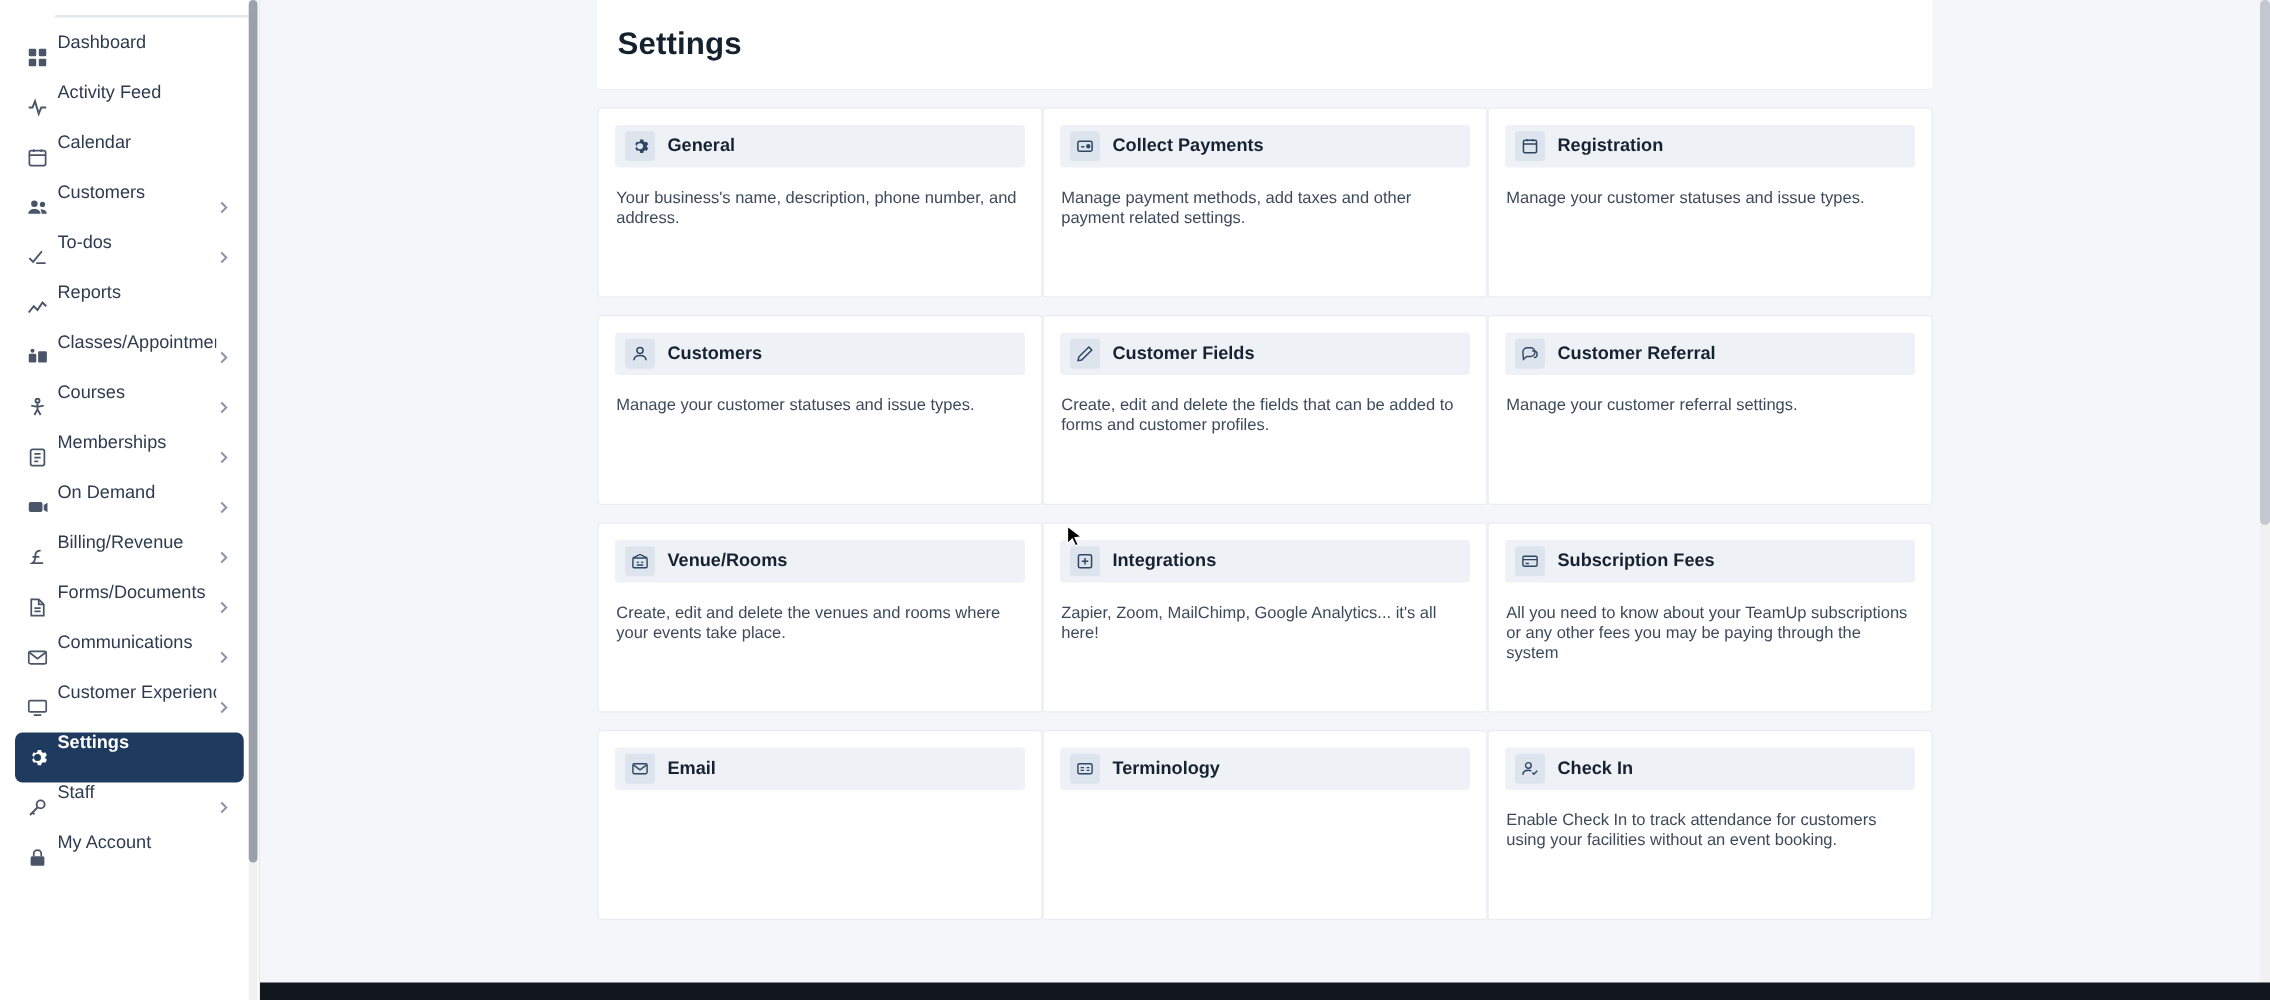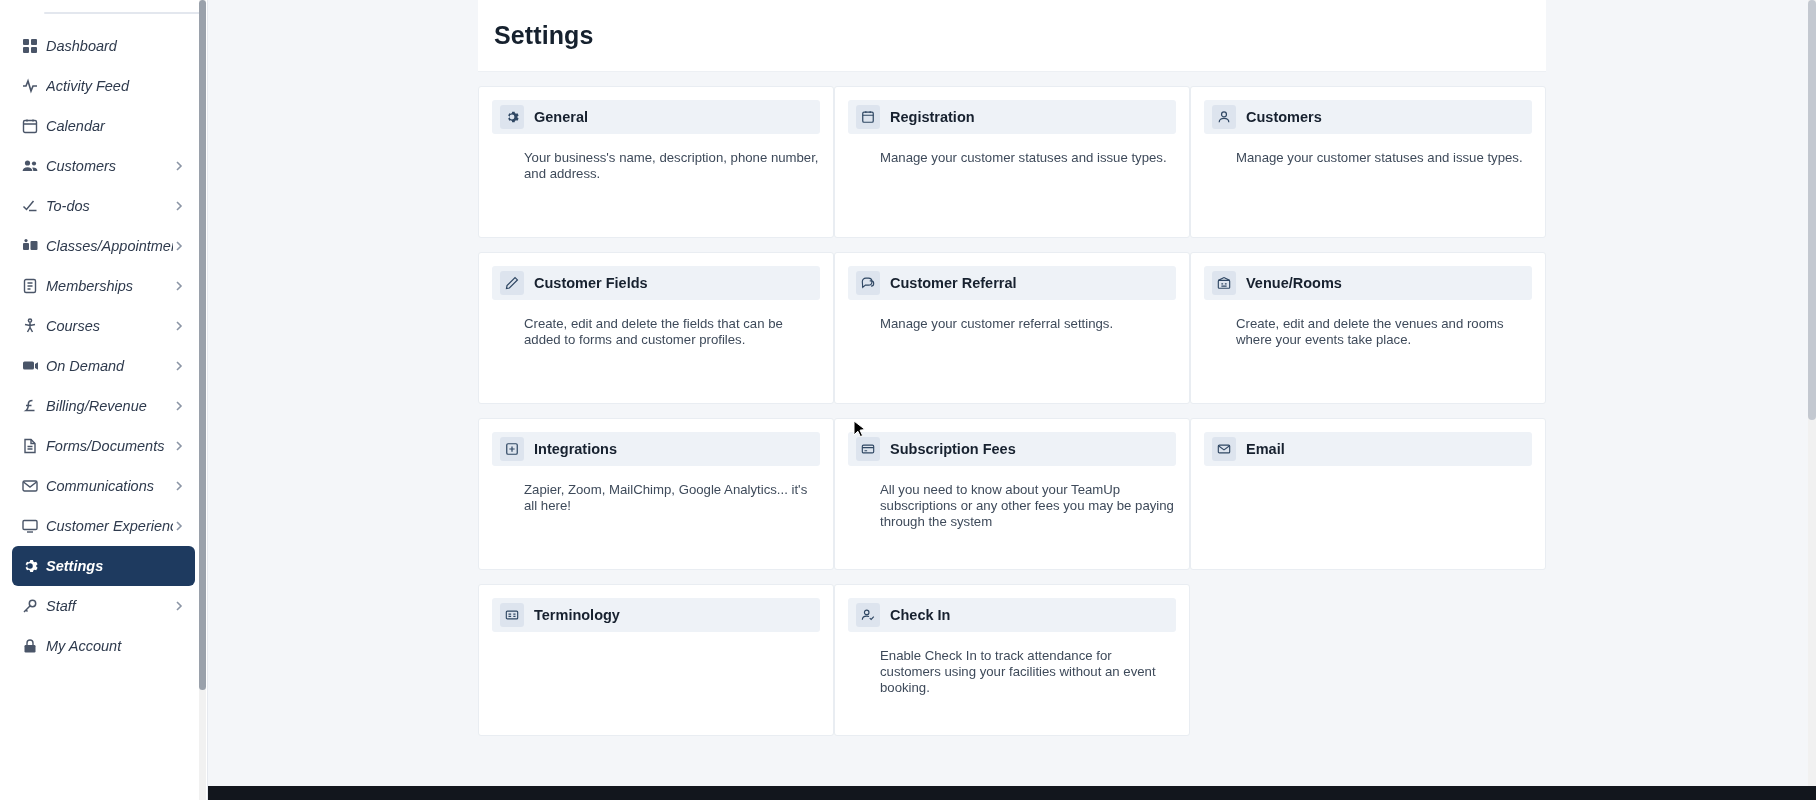--- a/index.html
+++ b/index.html
@@ -29,30 +29,28 @@
   }
   .sidebar-top-divider {
     width: 160px;
     height: 2px;
     background: #e3e7ee;
     margin: 4px auto 12px 44px;
     border-radius: 2px;
   }
   .nav-item {
     display: flex;
-    align-items: center;
     height: 40px;
     margin: 0 12px;
     padding: 0 10px;
     border-radius: 6px;
     color: #2e3a4d;
     font-size: 14.5px;
     cursor: pointer;
     position: relative;
-    font-style: italic;
   }
   .nav-item .nav-icon {
     width: 24px;
     min-width: 24px;
     display: inline-flex;
     align-items: center;
     justify-content: flex-start;
     color: #4a5568;
   }
   .nav-item .nav-label {
@@ -155,21 +153,20 @@
     font-size: 14.5px;
     font-weight: bold;
     color: #17212f;
   }
   .card-desc {
     margin-top: 16px;
     font-size: 13.2px;
     line-height: 1.22;
     color: #3e4a5a;
     padding: 0 1px;
-    margin-left: 31px;
   }
 
   
   .main-sb-track {
     position: absolute;
     right: 0; top: 0;
     width: 8px; height: 800px;
     background: #f1f1f1;
   }
   .main-sb-thumb {
@@ -261,69 +258,77 @@
           </svg>
       </span>
       <span class="nav-label">To-dos</span>
       <span class="chev">
         <svg width="12" height="12" viewBox="0 0 12 12" fill="none" stroke="currentColor" stroke-width="1.6">
             <path d="M4 2l4 4-4 4"></path>
           </svg>
       </span>
     </div>
 
+    <div class="nav-item">
+      <span class="nav-icon">
+        <svg width="16" height="16" viewBox="0 0 16 16" fill="none" stroke="currentColor" stroke-width="1.6">
+            <path d="M1 12l4-5 3 3 4-6 3 3"></path>
+          </svg>
+      </span>
+      <span class="nav-label">Reports</span>
+    </div>
 
     <div class="nav-item">
       <span class="nav-icon">
         <svg width="17" height="16" viewBox="0 0 17 16" fill="currentColor">
             <rect x="1" y="5" width="6" height="7" rx="1"></rect>
             <rect x="8.5" y="3" width="7" height="9" rx="1"></rect>
             <circle cx="4" cy="2.6" r="1.6"></circle>
           </svg>
       </span>
       <span class="nav-label">Classes/Appointments</span>
       <span class="chev">
         <svg width="12" height="12" viewBox="0 0 12 12" fill="none" stroke="currentColor" stroke-width="1.6">
             <path d="M4 2l4 4-4 4"></path>
           </svg>
       </span>
     </div>
 
     <div class="nav-item">
       <span class="nav-icon">
+        <svg width="16" height="16" viewBox="0 0 16 16" fill="none" stroke="currentColor" stroke-width="1.5">
+            <circle cx="8" cy="2.6" r="1.6"></circle>
+            <path d="M8 4.5v5M3 6.5l5 1 5-1M5.5 14l2.5-4.5L10.5 14"></path>
+          </svg>
+      </span>
+      <span class="nav-label">Courses</span>
+      <span class="chev">
+        <svg width="12" height="12" viewBox="0 0 12 12" fill="none" stroke="currentColor" stroke-width="1.6">
+            <path d="M4 2l4 4-4 4"></path>
+          </svg>
+      </span>
+    </div>
+
+    <div class="nav-item">
+      <span class="nav-icon">
         <svg width="16" height="16" viewBox="0 0 16 16" fill="none" stroke="currentColor" stroke-width="1.4">
             <rect x="2.5" y="1.5" width="11" height="13" rx="1.5"></rect>
             <path d="M5.5 5h5M5.5 8h5M5.5 11h3"></path>
           </svg>
       </span>
       <span class="nav-label">Memberships</span>
       <span class="chev">
         <svg width="12" height="12" viewBox="0 0 12 12" fill="none" stroke="currentColor" stroke-width="1.6">
             <path d="M4 2l4 4-4 4"></path>
           </svg>
       </span>
     </div>
 
     <div class="nav-item">
       <span class="nav-icon">
-        <svg width="16" height="16" viewBox="0 0 16 16" fill="none" stroke="currentColor" stroke-width="1.5">
-            <circle cx="8" cy="2.6" r="1.6"></circle>
-            <path d="M8 4.5v5M3 6.5l5 1 5-1M5.5 14l2.5-4.5L10.5 14"></path>
-          </svg>
-      </span>
-      <span class="nav-label">Courses</span>
-      <span class="chev">
-        <svg width="12" height="12" viewBox="0 0 12 12" fill="none" stroke="currentColor" stroke-width="1.6">
-            <path d="M4 2l4 4-4 4"></path>
-          </svg>
-      </span>
-    </div>
-
-    <div class="nav-item">
-      <span class="nav-icon">
         <svg width="17" height="16" viewBox="0 0 17 16" fill="currentColor">
             <rect x="1" y="3.5" width="11" height="8" rx="1.5"></rect>
             <path d="M13 6l3-1.8v7.6L13 10z"></path>
           </svg>
       </span>
       <span class="nav-label">On Demand</span>
       <span class="chev">
         <svg width="12" height="12" viewBox="0 0 12 12" fill="none" stroke="currentColor" stroke-width="1.6">
             <path d="M4 2l4 4-4 4"></path>
           </svg>
@@ -444,20 +449,33 @@
             <span class="card-icon">
               <svg width="14" height="14" viewBox="0 0 16 16" fill="currentColor">
                   <path d="M8 5.2A2.8 2.8 0 108 10.8 2.8 2.8 0 008 5.2zm6.3 3.6l1.3 1-1.4 2.4-1.6-.5-1.3.8-.3 1.6h-2.8l-.3-1.6-1.3-.8-1.6.5L3.6 9.8l1.3-1V7.2l-1.3-1L5 3.8l1.6.5 1.3-.8.3-1.6h2.8l.3 1.6 1.3.8 1.6-.5 1.4 2.4-1.3 1z"></path>
                 </svg>
             </span>
             <span class="card-title">General</span>
           </div>
           <div class="card-desc">Your business's name, description, phone number, and address.</div>
         </div>
 
+        <div class="card">
+          <div class="card-head">
+            <span class="card-icon">
+              <svg width="14" height="14" viewBox="0 0 16 16" fill="none" stroke="currentColor" stroke-width="1.4">
+                  <rect x="1.5" y="3.5" width="13" height="9" rx="1.5"></rect>
+                  <path d="M4.5 8.5h3"></path>
+                  <circle cx="11" cy="8" r="1.3" fill="currentColor"></circle>
+                </svg>
+            </span>
+            <span class="card-title">Collect Payments</span>
+          </div>
+          <div class="card-desc">Manage payment methods, add taxes and other payment related settings.</div>
+        </div>
 
         <div class="card">
           <div class="card-head">
             <span class="card-icon">
               <svg width="14" height="14" viewBox="0 0 16 16" fill="none" stroke="currentColor" stroke-width="1.4">
                   <rect x="2" y="2.5" width="12" height="11.5" rx="1.4"></rect>
                   <path d="M2 6h12M5.5 1.5v2M10.5 1.5v2"></path>
                 </svg>
             </span>
             <span class="card-title">Registration</span>

